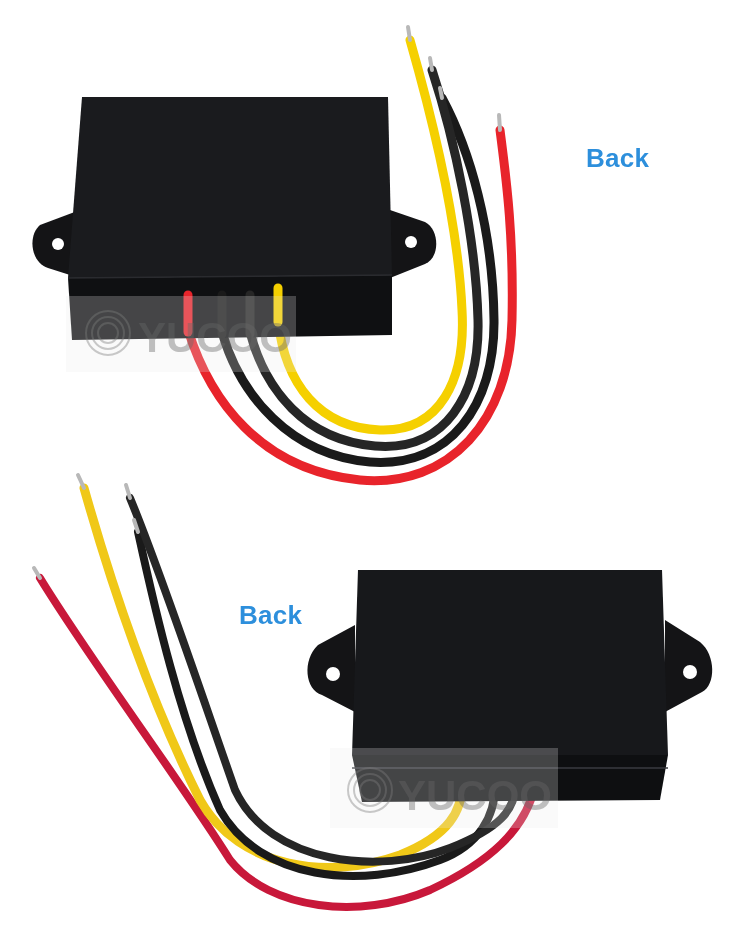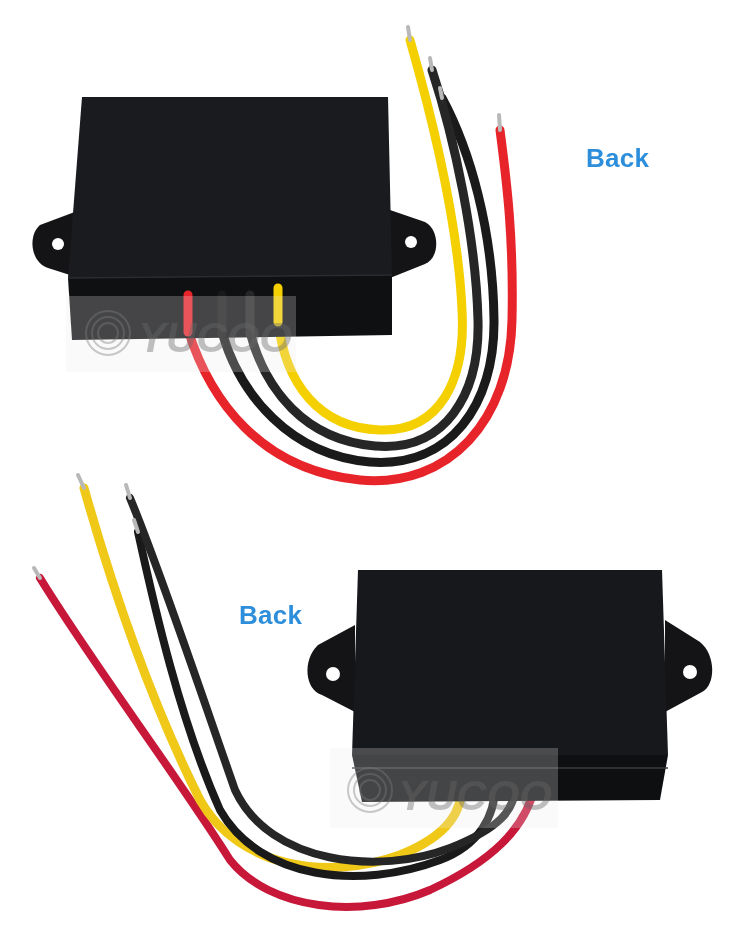--- a/index.html
+++ b/index.html
@@ -1,21 +1,21 @@
 <!DOCTYPE html>
 <html><head>
   <meta charset="utf-8">
   <style>
     html, body { margin: 0; padding: 0; background: #ffffff; }
     body { width: 750px; height: 939px; position: relative; overflow: hidden; font-family: "Liberation Sans", sans-serif; }
     .label {
       position: absolute; font-family: "Liberation Sans", sans-serif; font-weight: bold;
       font-size: 26px; color: #2d8fdc; letter-spacing: 0.3px;
     }
-    .view { position: absolute; font-style: italic; }
+    .view { position: absolute; }
     svg { display: block; }
     .watermark-text { font-family: "Liberation Sans", sans-serif; font-weight: bold; }
   </style>
 </head>
 <body>
 
 <div class="view" style="left:0;top:0;width:750px;height:500px;">
   <svg width="750" height="500" viewBox="0 0 750 500">
 
     <g fill="none" stroke-linecap="round">

